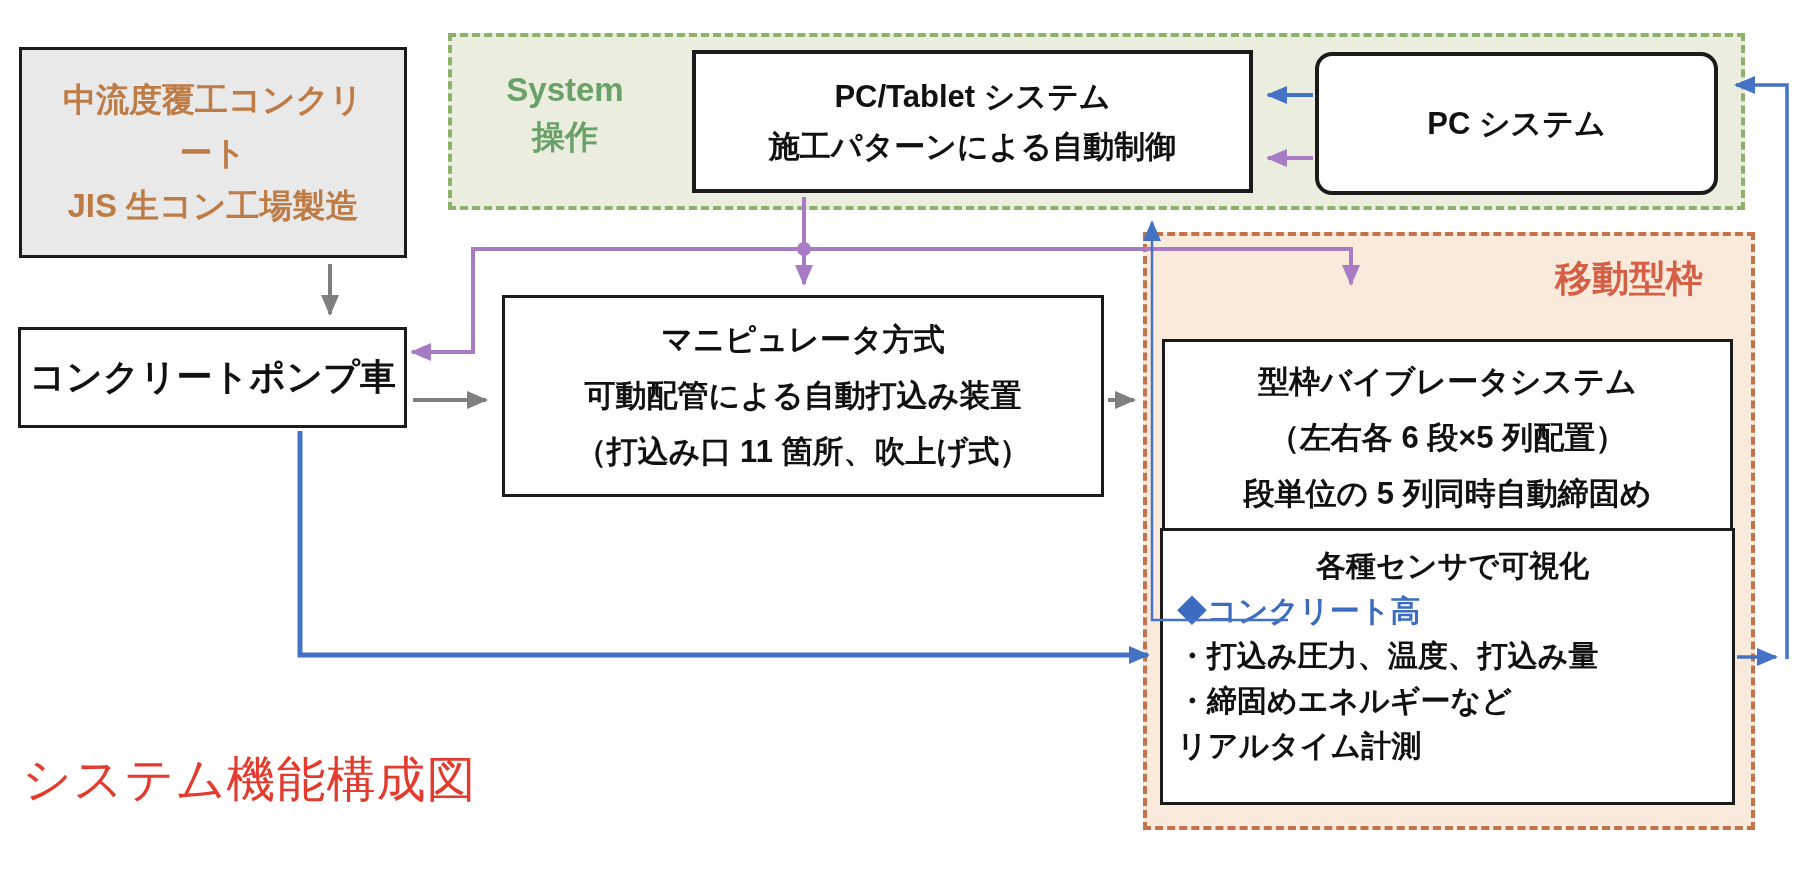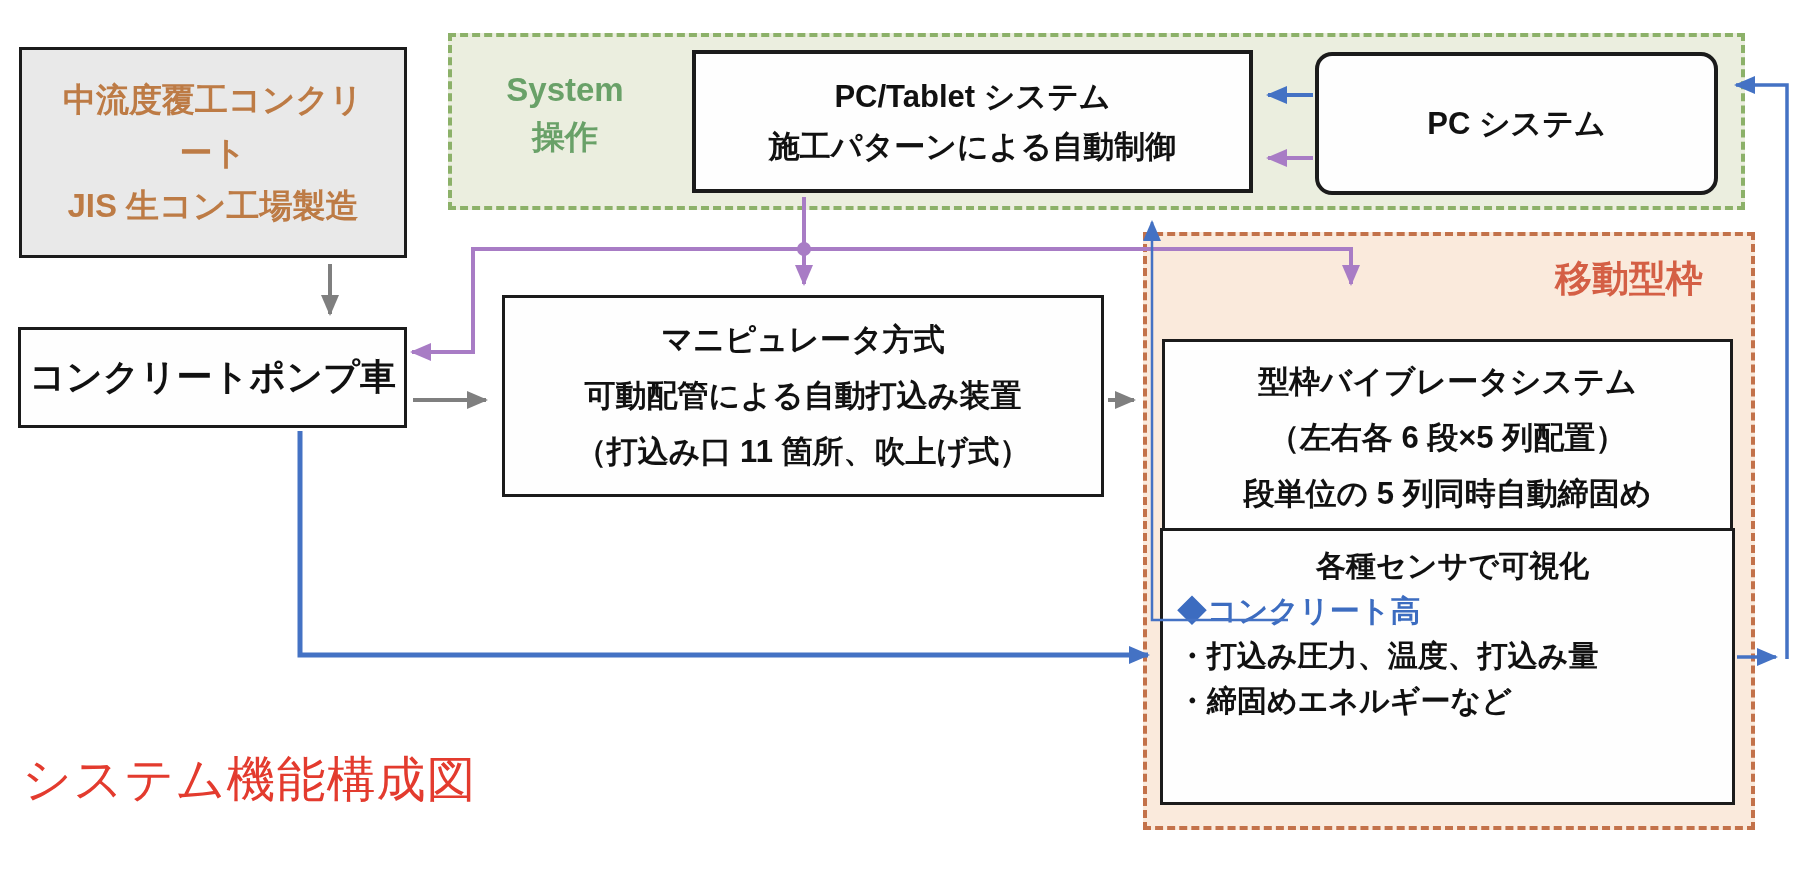--- a/index.html
+++ b/index.html
@@ -130,20 +130,21 @@
     <div>型枠バイブレータシステム</div>
     <div>（左右各 6 段×5 列配置）</div>
     <div>段単位の 5 列同時自動締固め</div>
   </div>
 
   <div id="sensor-box" class="box">
     <div class="sensor-title">各種センサで可視化</div>
     <div class="line-blue">◆コンクリート高</div>
     <div>・打込み圧力、温度、打込み量</div>
     <div>・締固めエネルギーなど</div>
+    <div>リアルタイム計測</div>
   </div>
 
   <div id="caption">システム機能構成図</div>
 
   <svg id="arrow-layer" viewBox="0 0 1812 882" xmlns="http://www.w3.org/2000/svg">
     <defs>
       <marker id="m-gray" markerUnits="userSpaceOnUse" markerWidth="24" markerHeight="20" refX="20" refY="10" orient="auto">
         <path d="M1,1 L22,10 L1,19 Z" fill="#7f7f7f"></path>
       </marker>
       <marker id="m-purple" markerUnits="userSpaceOnUse" markerWidth="24" markerHeight="20" refX="20" refY="10" orient="auto">

